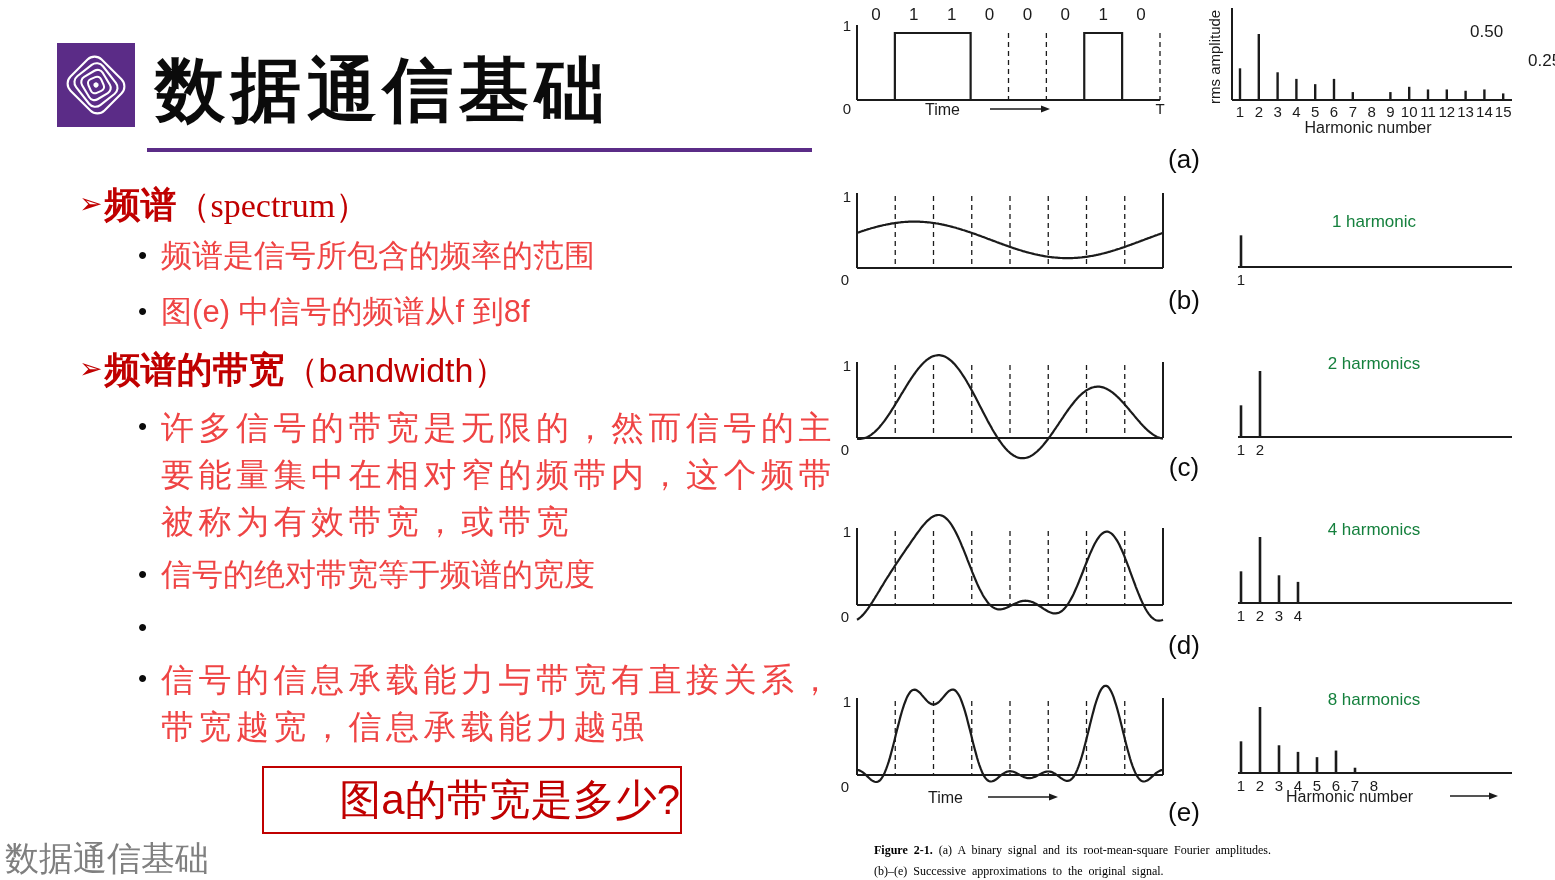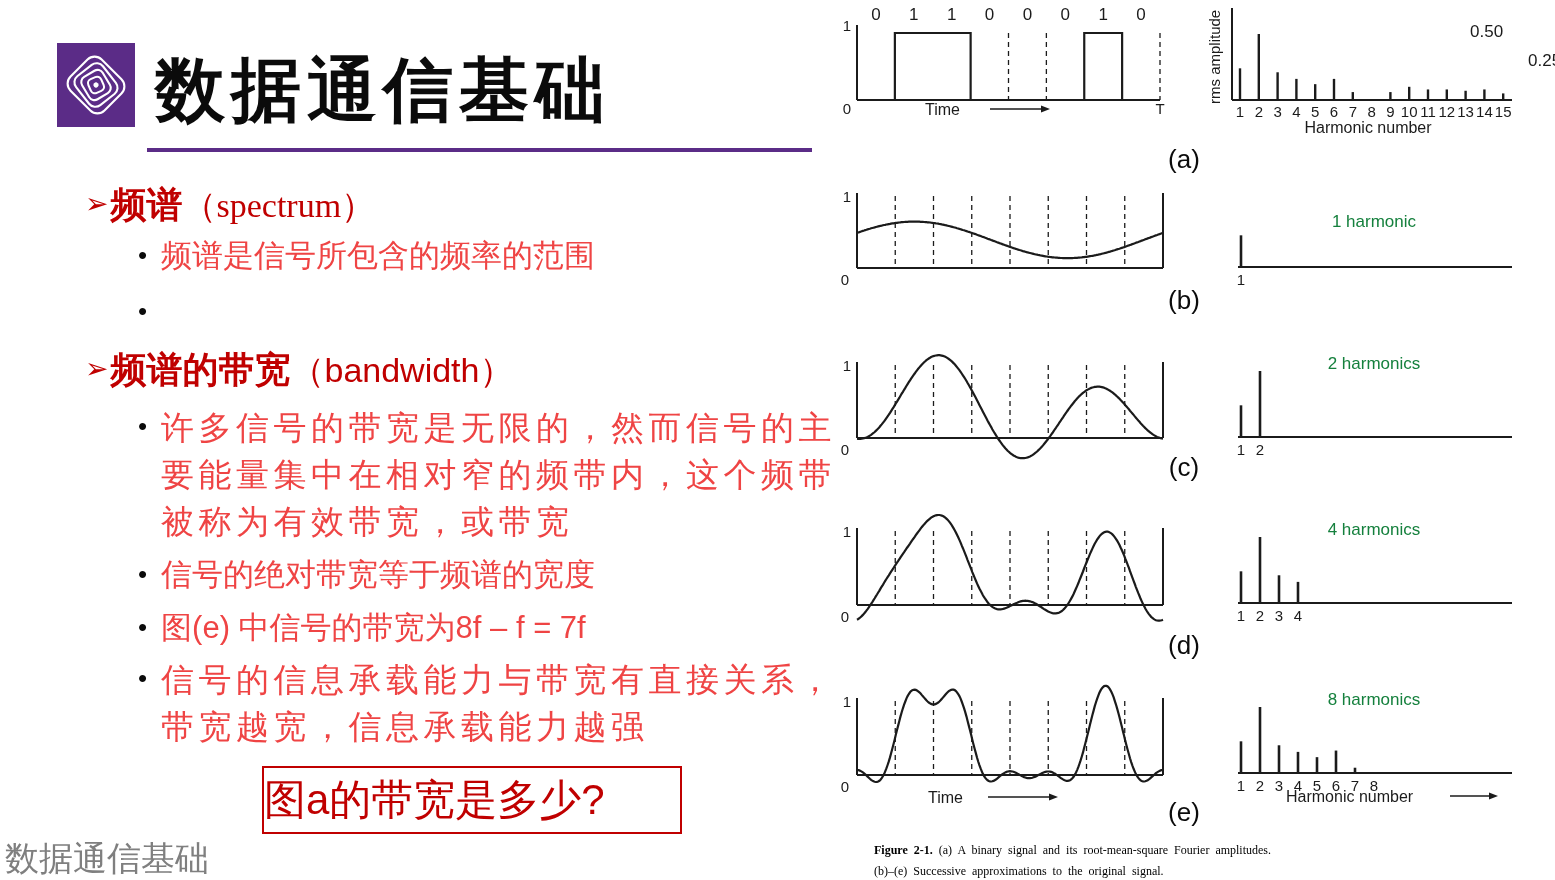--- a/index.html
+++ b/index.html
@@ -4,31 +4,31 @@
 <style>
   html,body{margin:0;padding:0;background:#888;}
   .slide{position:relative;width:1555px;height:880px;background:#ffffff;overflow:hidden;
          font-family:"Liberation Sans","DejaVu Sans",sans-serif;color:#111;}
   .abs{position:absolute;}
   
   .logo{left:57px;top:43px;width:78px;height:84px;}
   .page-title{left:155px;top:44px;font-size:70px;font-weight:bold;color:#0b0b0b;letter-spacing:6px;white-space:nowrap;}
   .divider{left:147px;top:148px;width:665px;height:3.5px;background:#5B2C87;}
   
-  .heading{left:85px;white-space:nowrap;text-align:right;}
+  .heading{left:79px;white-space:nowrap;text-align:right;}
   .harrow{font-size:28px;color:#C00000;vertical-align:4px;margin-right:2px;}
   .hzh{font-size:36px;font-weight:bold;color:#C00000;}
   .hen{font-size:34px;color:#C00000;font-family:"Liberation Serif","DejaVu Serif",serif;}
   .hen2{font-size:34px;color:#C00000;}
   .bullet{left:138px;width:700px;display:flex;align-items:flex-start;}
   .dot{font-size:26px;line-height:45px;margin-right:14px;color:#0b0b0b;flex:0 0 auto;}
   .btxt{font-size:31px;line-height:45px;color:#ef4444;white-space:pre-line;}
   .wrapped .btxt{font-size:33px;line-height:47px;letter-spacing:4.5px;}
   .q-box{left:262px;top:766px;width:416px;height:64px;border:2.5px solid #C00000;
-         display:flex;align-items:center;justify-content:flex-start;}
+         display:flex;align-items:center;justify-content:flex-end;}
   .q-text{font-size:42px;color:#C00000;font-weight:500;white-space:nowrap;}
   .footer{left:5px;top:836px;font-size:34px;color:#7F7F7F;white-space:nowrap;}
   
   .fig-label{font-size:26px;color:#0b0b0b;width:52px;text-align:center;}
   .fig-title{font-size:17px;color:#15803d;width:190px;text-align:center;white-space:nowrap;}
   .fig-small{font-size:16px;color:#1b1b1b;white-space:nowrap;}
   .fig-ref{font-size:17px;color:#1b1b1b;}
   .rms-label{left:1206px;top:6px;height:98px;font-size:15px;color:#1b1b1b;
              writing-mode:vertical-rl;transform:rotate(180deg);}
   .caption{left:874px;width:600px;font-family:"Liberation Serif","DejaVu Serif",serif;
@@ -58,39 +58,39 @@
   <div class="abs heading" style="top:181px">
     <span class="harrow">➢</span><span class="hzh">频谱</span><span class="hen">（spectrum）</span>
   </div>
 
   <div class="abs bullet" style="top:233px">
     <span class="dot">•</span>
     <span class="btxt">频谱是信号所包含的频率的范围</span>
   </div>
   <div class="abs bullet" style="top:289px">
     <span class="dot">•</span>
+    <span class="btxt">图(e) 中信号的频谱从f 到8f</span>
   </div>
 
   <div class="abs heading" style="top:346px">
     <span class="harrow">➢</span><span class="hzh">频谱的带宽</span><span class="hen2">（bandwidth）</span>
   </div>
 
   <div class="abs bullet wrapped" style="top:404px">
     <span class="dot">•</span>
     <span class="btxt">许多信号的带宽是无限的，然而信号的主
 要能量集中在相对窄的频带内，这个频带
 被称为有效带宽，或带宽</span>
   </div>
   <div class="abs bullet" style="top:552px">
     <span class="dot">•</span>
     <span class="btxt">信号的绝对带宽等于频谱的宽度</span>
   </div>
   <div class="abs bullet" style="top:605px">
     <span class="dot">•</span>
-    <span class="btxt">图(e) 中信号的带宽为8f – f = 7f</span>
   </div>
   <div class="abs bullet wrapped" style="top:656px">
     <span class="dot">•</span>
     <span class="btxt">信号的信息承载能力与带宽有直接关系，
 带宽越宽，信息承载能力越强</span>
   </div>
 
   <div class="abs q-box">
     <span class="q-text">图a的带宽是多少?</span>
   </div>

